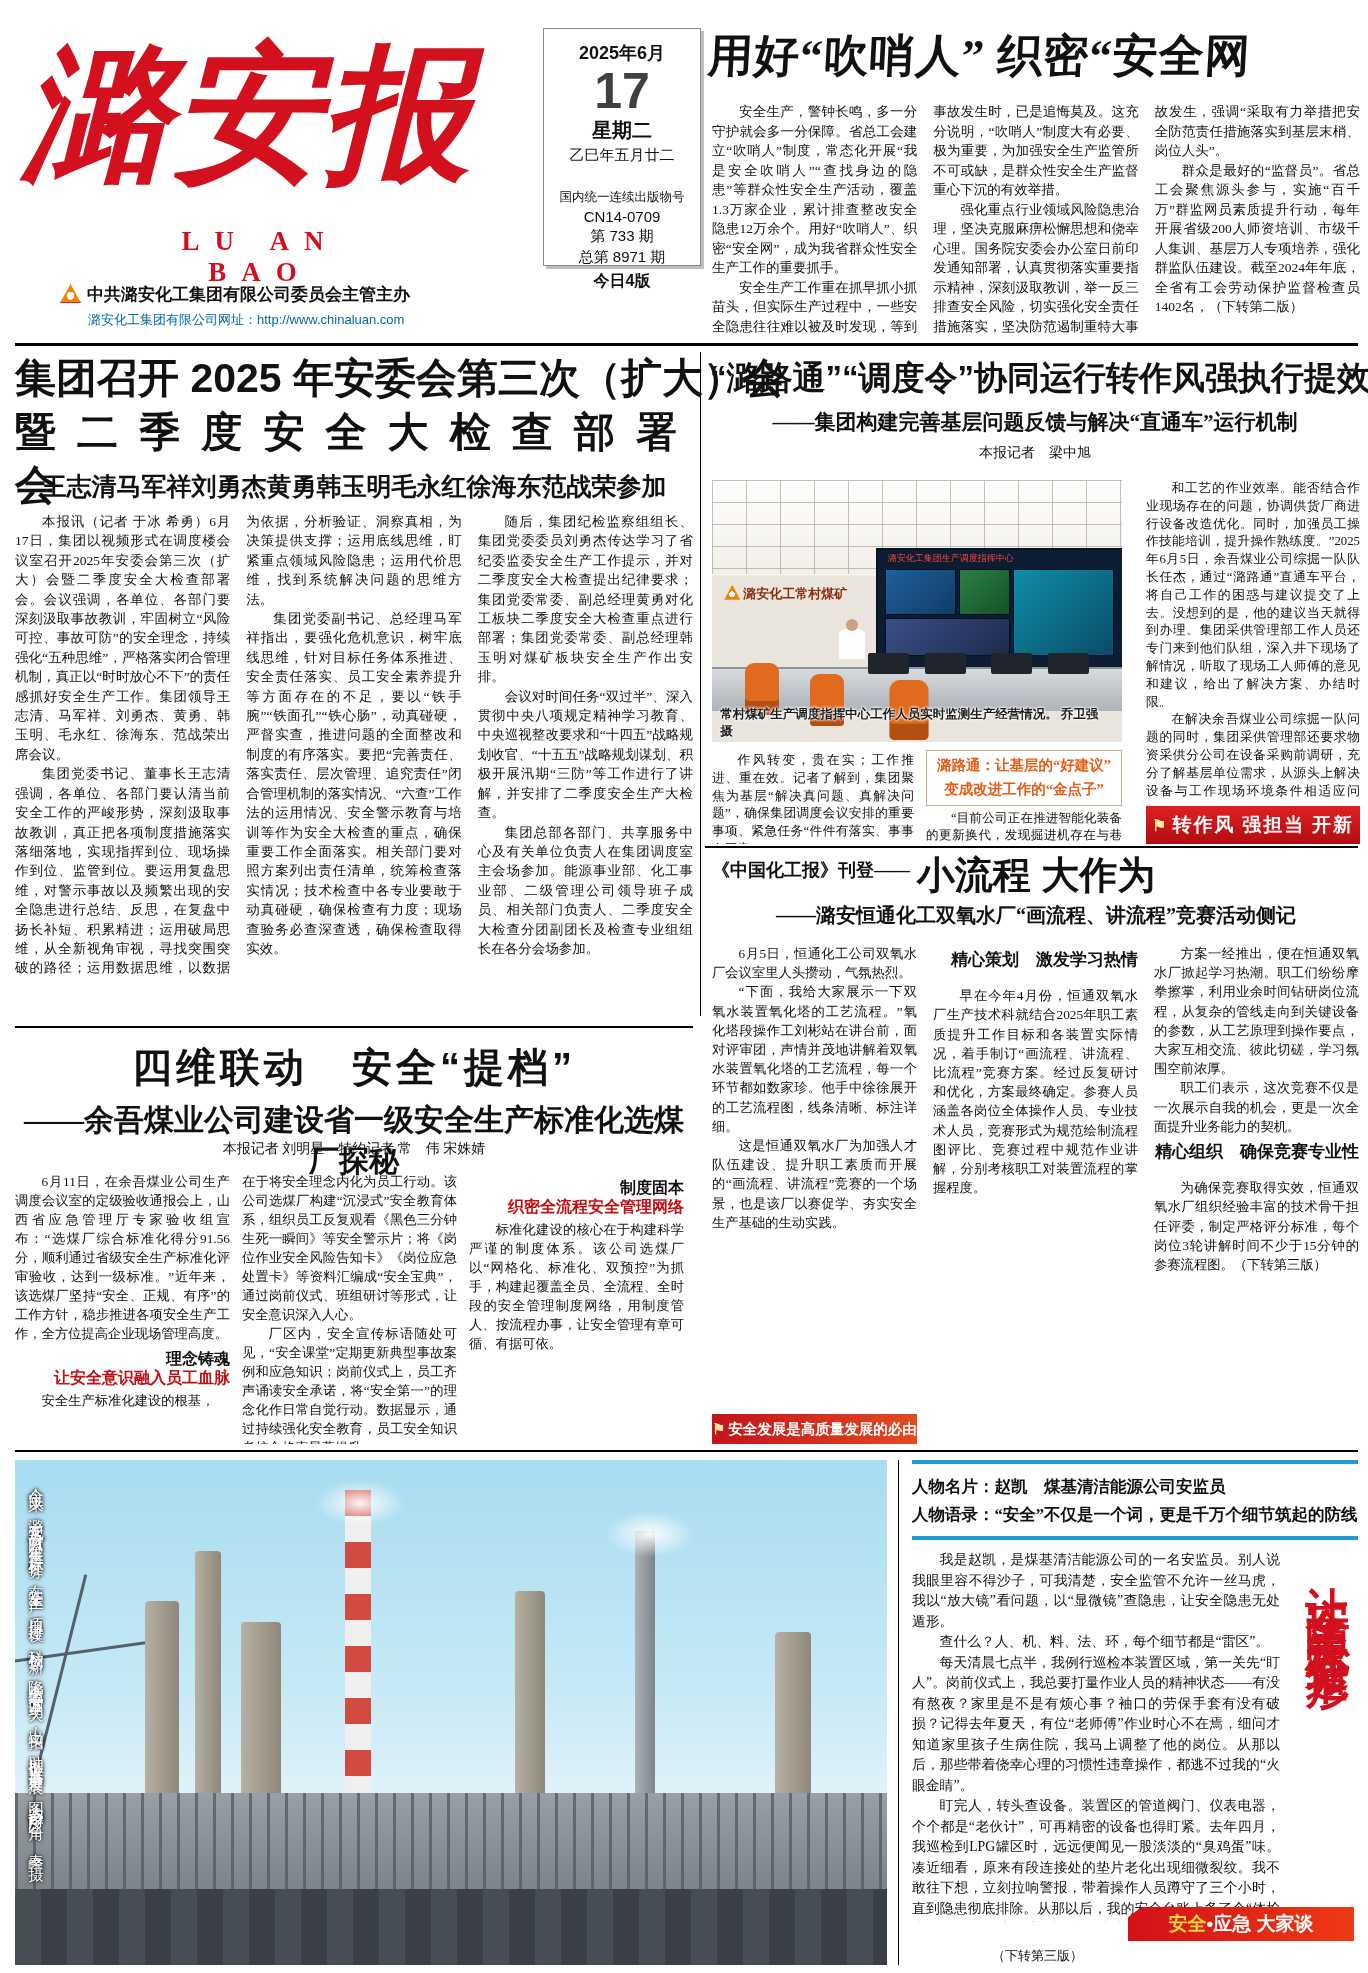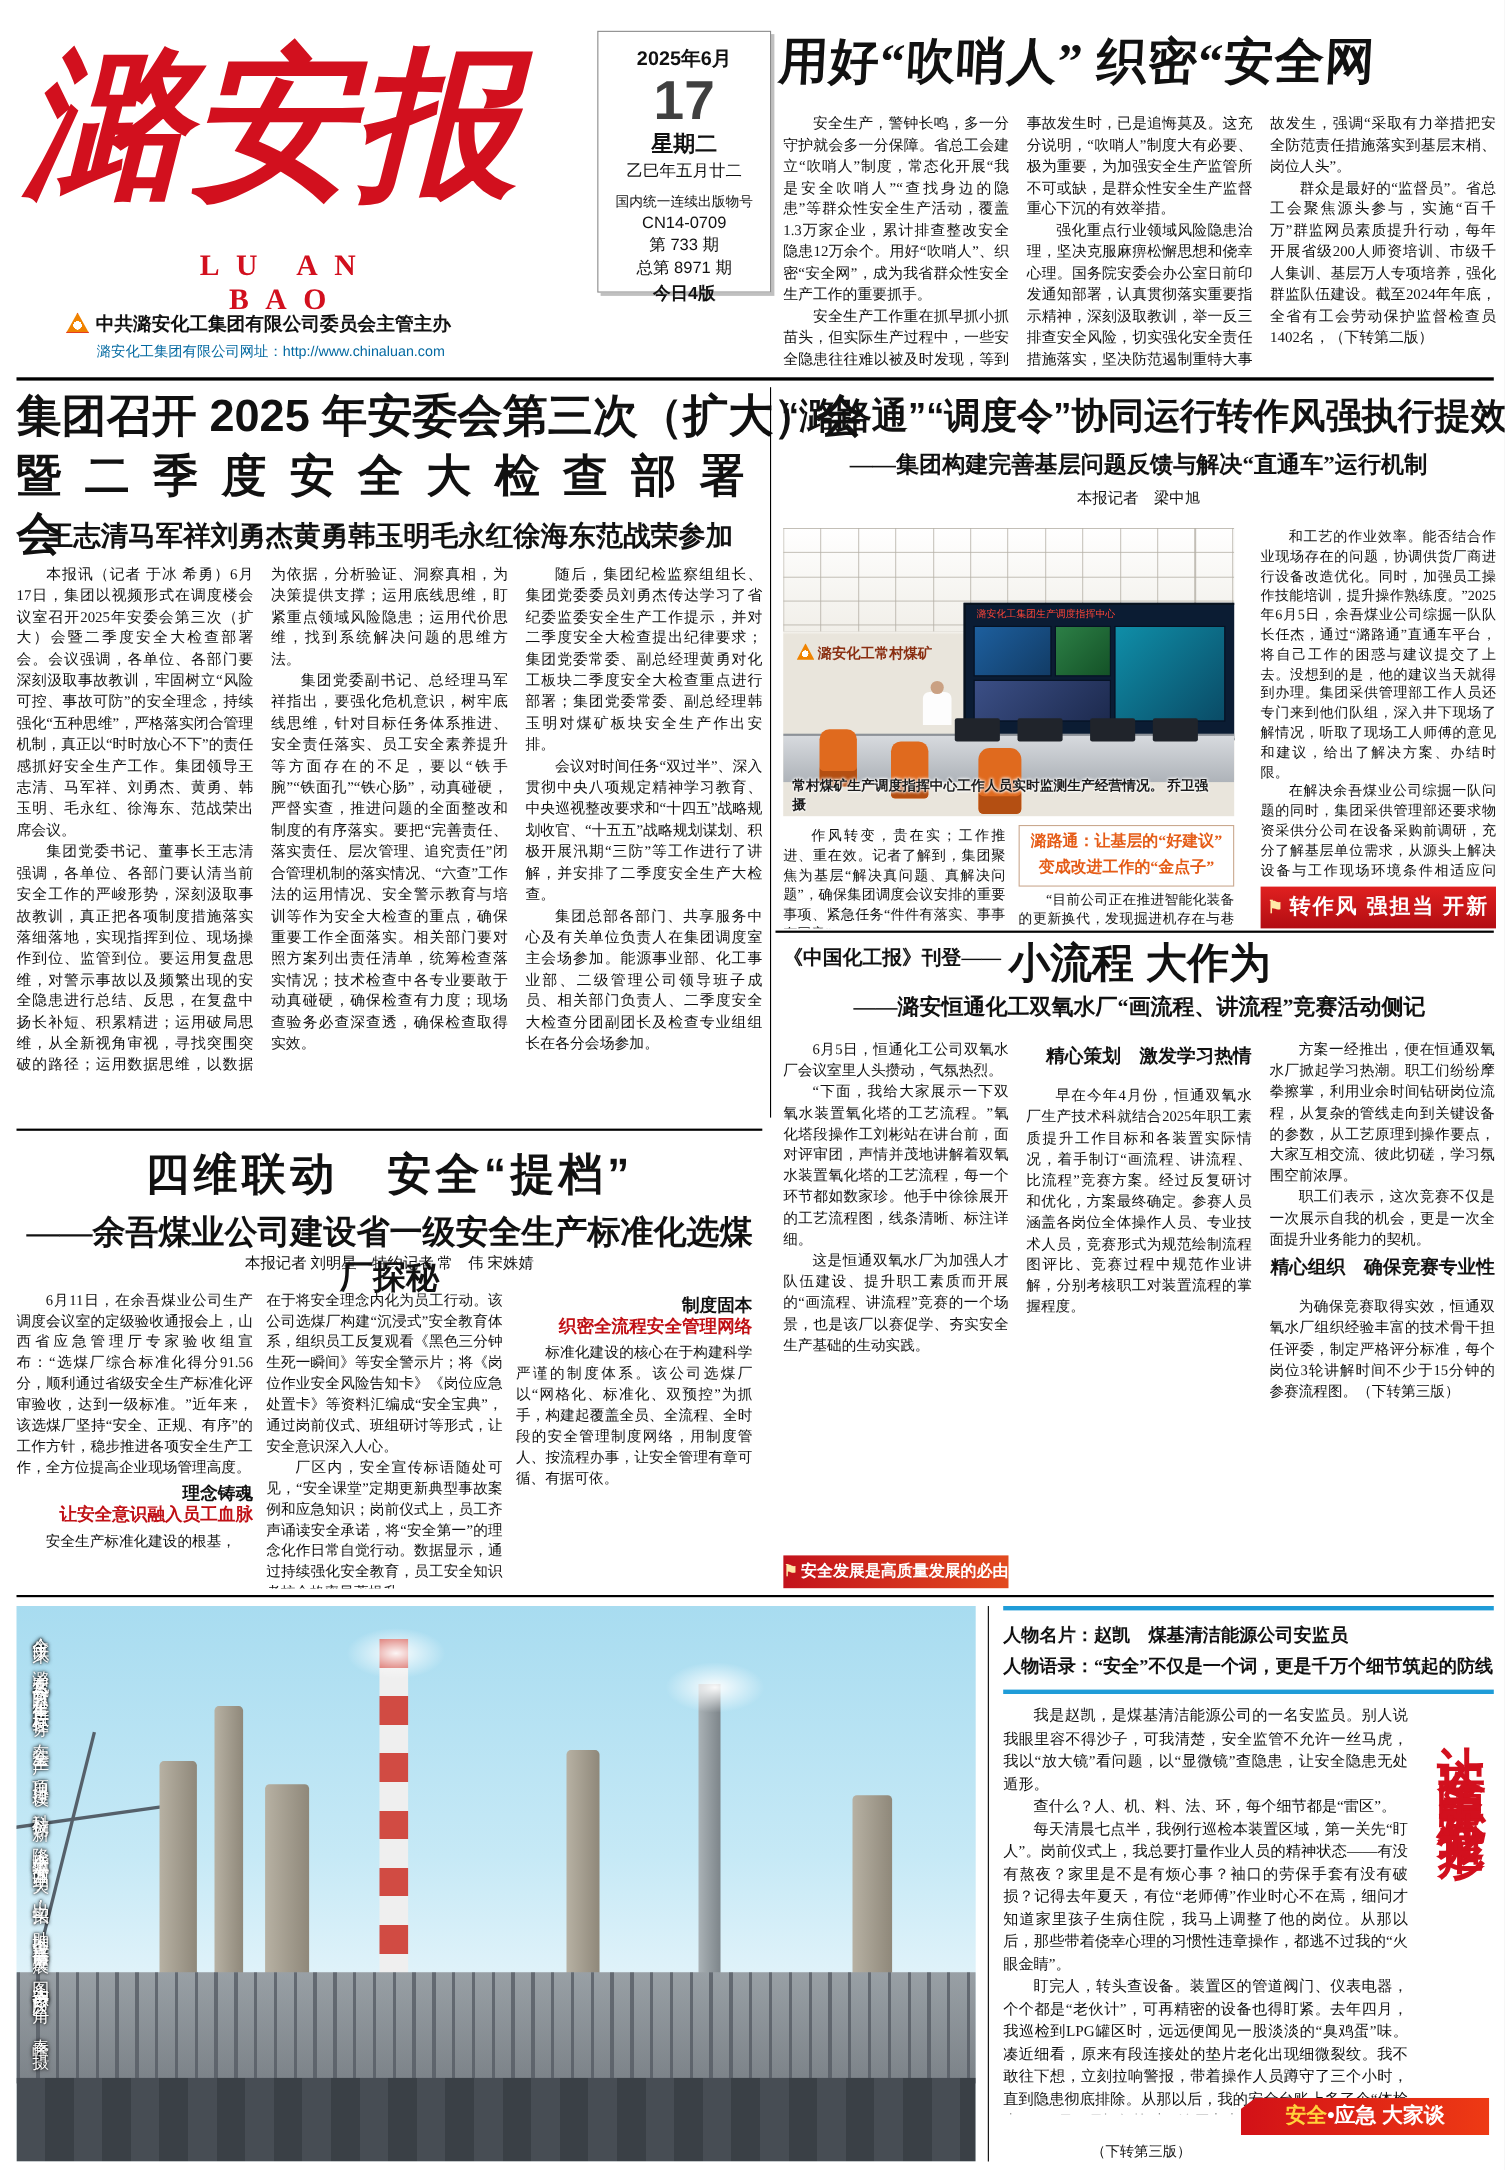--- a/index.html
+++ b/index.html
@@ -21,21 +21,21 @@
     clip-path:polygon(50% 0,0 100%,100% 100%);box-shadow:0 0 0 1px #e0262b inset;}
   .url-line{left:88px;top:311px;width:360px;font-size:13px;color:#0369a1;
     font-family:"Liberation Sans",sans-serif;}
   
   .date-box{left:543px;top:28px;width:156px;height:236px;border:1px solid #8a8a8a;
     box-shadow:3px 3px 0 #c0c0c0;text-align:center;font-family:"Liberation Sans",sans-serif;}
   .db-ym{margin-top:12px;font-size:18px;font-weight:bold;}
   .db-day{font-size:50px;line-height:52px;font-weight:bold;color:#404040;}
   .db-week{font-size:20px;font-weight:bold;}
   .db-lunar{font-size:15px;margin-top:2px;}
-  .db-issn-label{font-size:12.5px;margin-top:10px;}
+  .db-issn-label{font-size:12.5px;margin-top:24px;}
   .db-small{font-size:15px;margin-top:2px;}
   .db-pages{font-size:16px;font-weight:bold;margin-top:4px;}
   
   .ed-head{left:708px;top:26px;width:652px;font-size:45px;font-weight:900;
     letter-spacing:1px;white-space:nowrap;transform:skewX(-3deg);}
   .ed-body{left:712px;top:102px;width:648px;height:238px;overflow:hidden;
     column-count:3;column-gap:16px;font-size:13.5px;line-height:19.5px;}
   .ed-body p{margin-bottom:0;}
   .rule-h{background:#000;}
   

